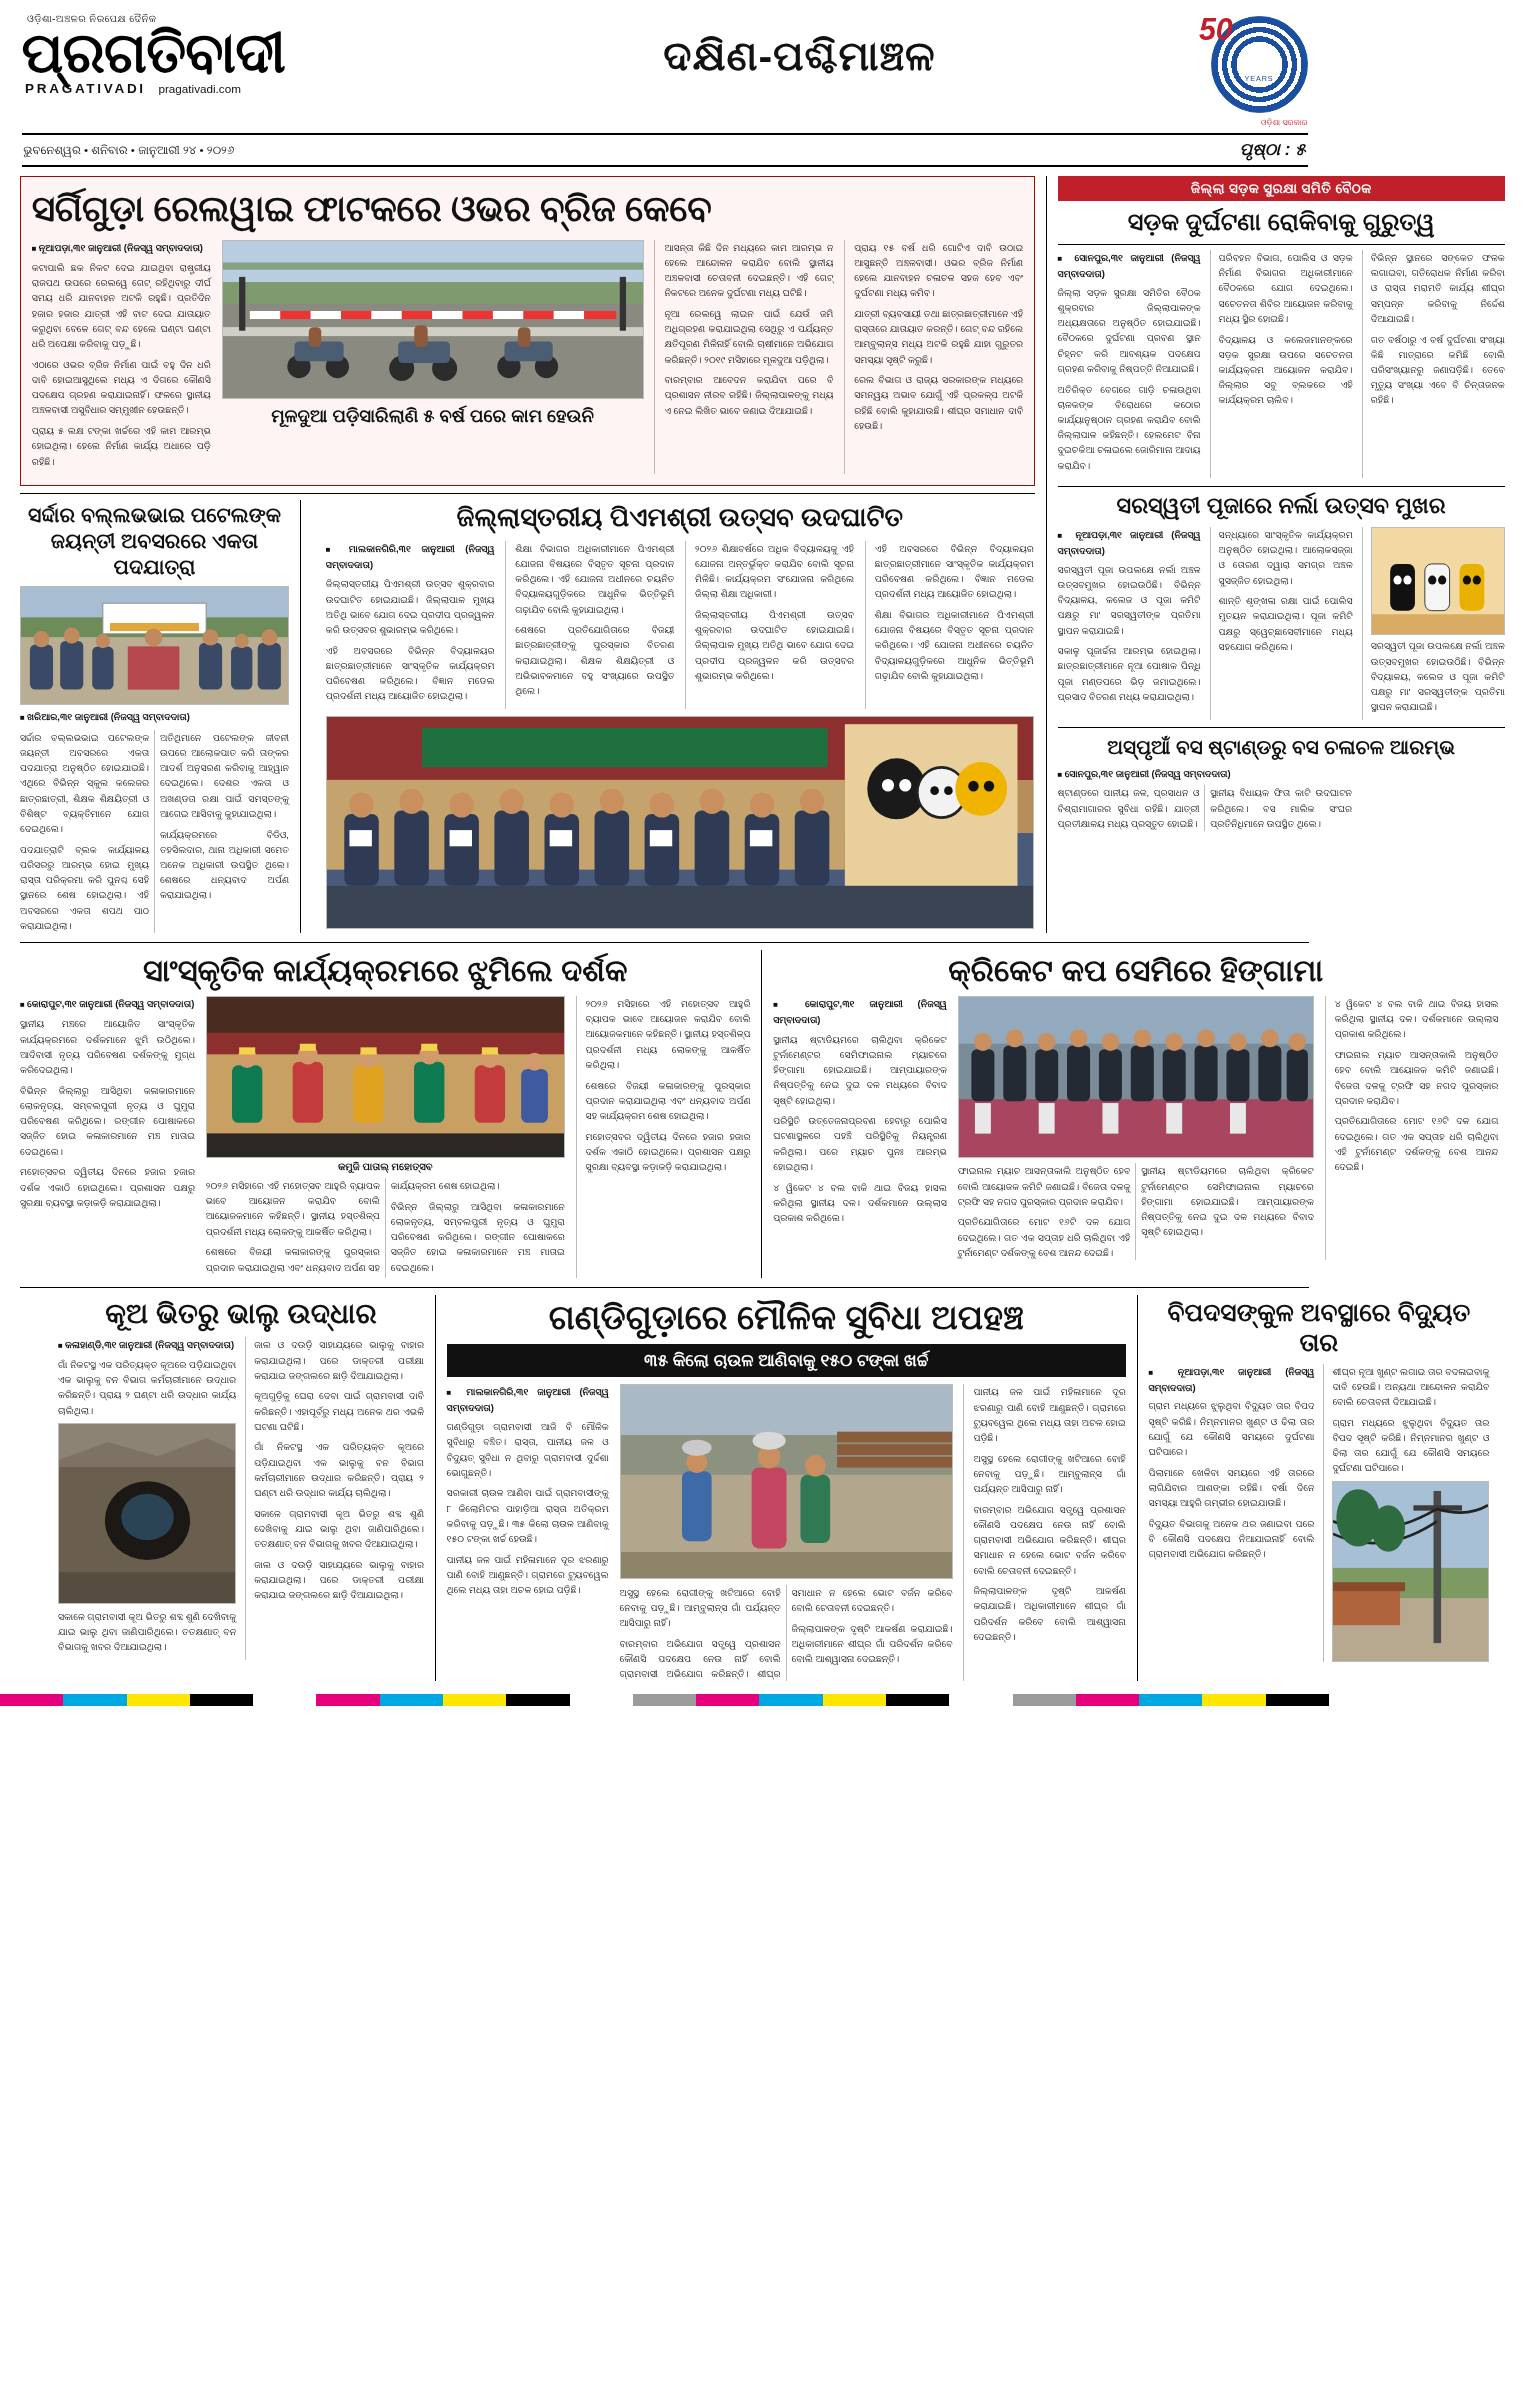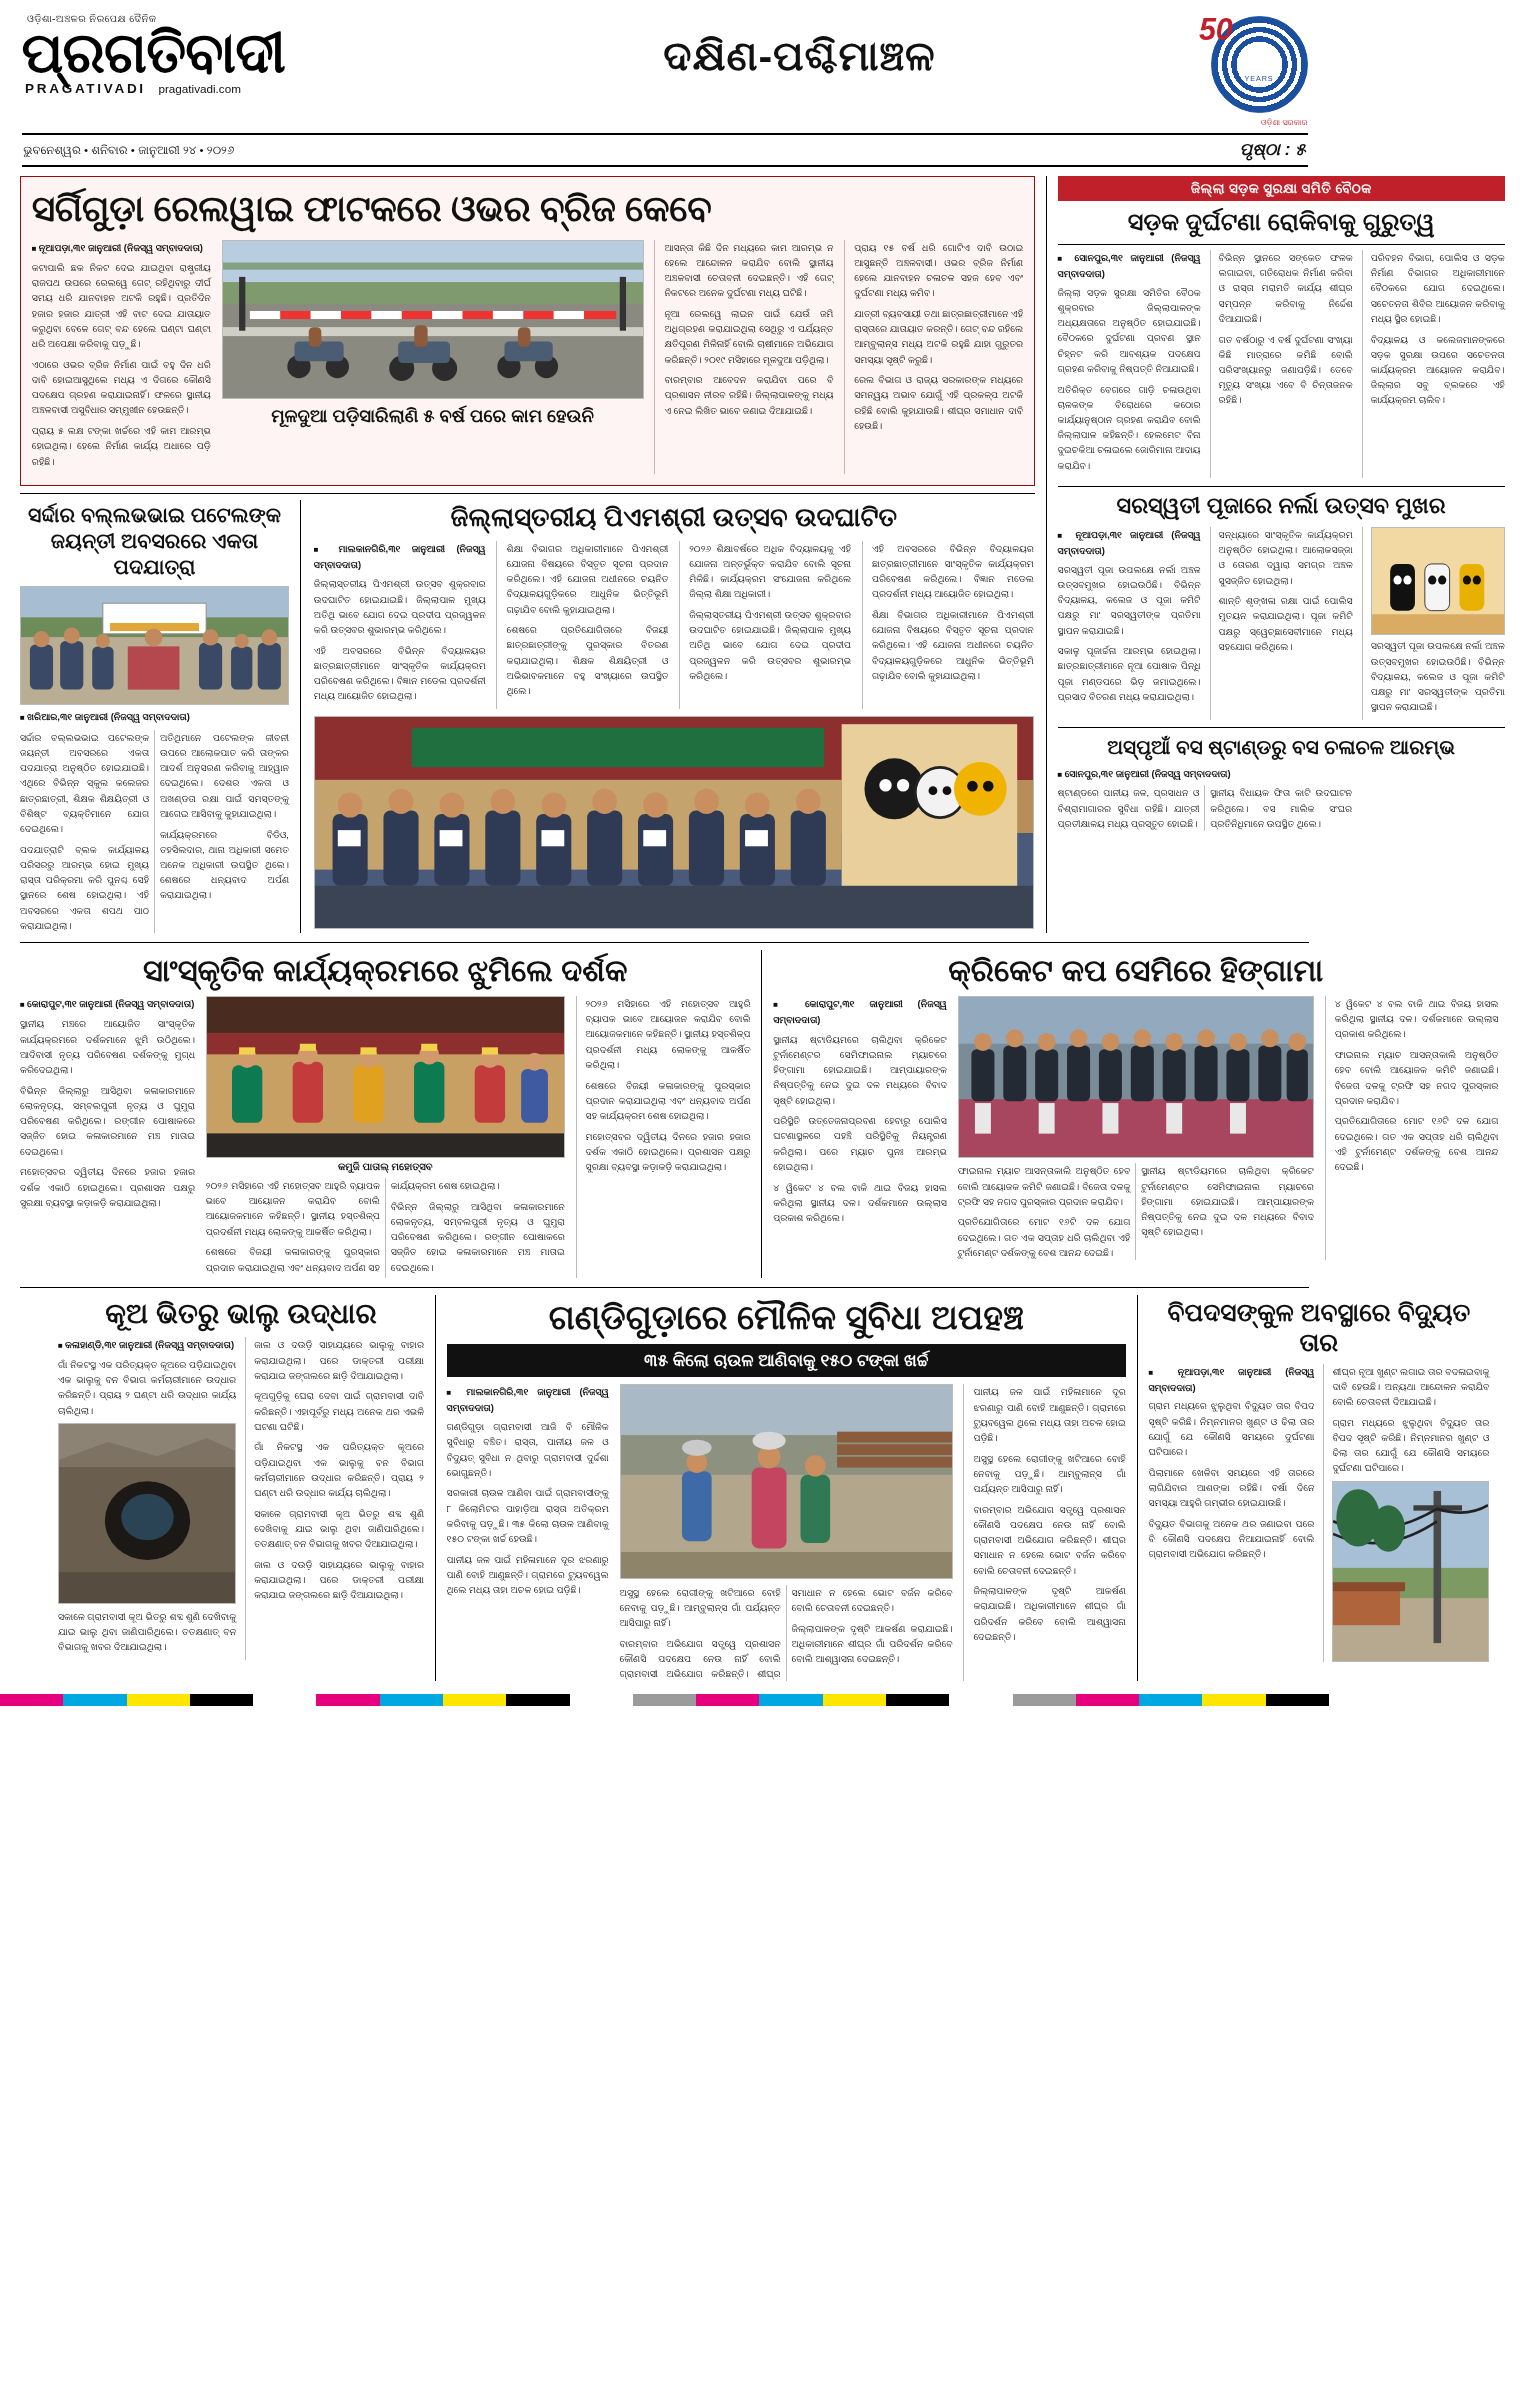--- a/index.html
+++ b/index.html
@@ -221,21 +221,21 @@
             </div>
             <div class="txt dot" style="font-weight:bold;margin:4.5px 0;">ଖରିଆର,୩୧ ଜାନୁଆରୀ (ନିଜସ୍ୱ ସମ୍ବାଦଦାତା)</div>
             <div class="txt cols2">
               <p>ସର୍ଦ୍ଦାର ବଲ୍ଲଭଭାଇ ପଟେଲଙ୍କ ଜୟନ୍ତୀ ଅବସରରେ ଏକତା ପଦଯାତ୍ରା ଅନୁଷ୍ଠିତ ହୋଇଯାଇଛି। ଏଥିରେ ବିଭିନ୍ନ ସ୍କୁଲ କଲେଜର ଛାତ୍ରଛାତ୍ରୀ, ଶିକ୍ଷକ ଶିକ୍ଷୟିତ୍ରୀ ଓ ବିଶିଷ୍ଟ ବ୍ୟକ୍ତିମାନେ ଯୋଗ ଦେଇଥିଲେ।</p>
               <p>ପଦଯାତ୍ରାଟି ବ୍ଲକ କାର୍ଯ୍ୟାଳୟ ପରିସରରୁ ଆରମ୍ଭ ହୋଇ ମୁଖ୍ୟ ରାସ୍ତା ପରିକ୍ରମା କରି ପୁନଶ୍ଚ ସେହି ସ୍ଥାନରେ ଶେଷ ହୋଇଥିଲା। ଏହି ଅବସରରେ ଏକତା ଶପଥ ପାଠ କରାଯାଇଥିଲା।</p>
               <p>ଅତିଥିମାନେ ପଟେଲଙ୍କ ଜୀବନୀ ଉପରେ ଆଲୋକପାତ କରି ତାଙ୍କର ଆଦର୍ଶ ଅନୁସରଣ କରିବାକୁ ଆହ୍ୱାନ ଦେଇଥିଲେ। ଦେଶର ଏକତା ଓ ଅଖଣ୍ଡତା ରକ୍ଷା ପାଇଁ ସମସ୍ତଙ୍କୁ ଆଗେଇ ଆସିବାକୁ କୁହାଯାଇଥିଲା।</p>
               <p>କାର୍ଯ୍ୟକ୍ରମରେ ବିଡିଓ, ତହସିଲଦାର, ଥାନା ଅଧିକାରୀ ସମେତ ଅନେକ ଅଧିକାରୀ ଉପସ୍ଥିତ ଥିଲେ। ଶେଷରେ ଧନ୍ୟବାଦ ଅର୍ପଣ କରାଯାଇଥିଲା।</p>
             </div>
           </div>
 
-          <div class="col sep-v" style="width:734px;padding-left:13px;">
+          <div class="col sep-v" style="width:734px;padding-left:25px;">
             <h2 class="hl">ଜିଲ୍ଲାସ୍ତରୀୟ ପିଏମଶ୍ରୀ ଉତ୍ସବ ଉଦଘାଟିତ</h2>
             <div class="row" style="gap:10.8px;">
               <div class="col" style="width:172px;">
                 <div class="txt dot" style="font-weight:bold;margin-bottom:4.5px;">ମାଲକାନଗିରି,୩୧ ଜାନୁଆରୀ (ନିଜସ୍ୱ ସମ୍ବାଦଦାତା)</div>
                 <div class="txt">
                   <p>ଜିଲ୍ଲାସ୍ତରୀୟ ପିଏମଶ୍ରୀ ଉତ୍ସବ ଶୁକ୍ରବାର ଉଦଘାଟିତ ହୋଇଯାଇଛି। ଜିଲ୍ଲାପାଳ ମୁଖ୍ୟ ଅତିଥି ଭାବେ ଯୋଗ ଦେଇ ପ୍ରଦୀପ ପ୍ରଜ୍ୱଳନ କରି ଉତ୍ସବର ଶୁଭାରମ୍ଭ କରିଥିଲେ।</p>
                   <p>ଏହି ଅବସରରେ ବିଭିନ୍ନ ବିଦ୍ୟାଳୟର ଛାତ୍ରଛାତ୍ରୀମାନେ ସାଂସ୍କୃତିକ କାର୍ଯ୍ୟକ୍ରମ ପରିବେଷଣ କରିଥିଲେ। ବିଜ୍ଞାନ ମଡେଲ ପ୍ରଦର୍ଶନୀ ମଧ୍ୟ ଆୟୋଜିତ ହୋଇଥିଲା।</p>
                 </div>
               </div>
               <div class="col" style="width:172px;border-left:0.9px solid #bbb;padding-left:9px;">
@@ -321,28 +321,28 @@
         <div class="row" style="gap:9px;">
           <div class="col" style="width:144px;">
             <div class="txt dot" style="font-weight:bold;margin-bottom:3.6px;">ସୋନପୁର,୩୧ ଜାନୁଆରୀ (ନିଜସ୍ୱ ସମ୍ବାଦଦାତା)</div>
             <div class="txt">
               <p>ଜିଲ୍ଲା ସଡ଼କ ସୁରକ୍ଷା ସମିତିର ବୈଠକ ଶୁକ୍ରବାର ଜିଲ୍ଲାପାଳଙ୍କ ଅଧ୍ୟକ୍ଷତାରେ ଅନୁଷ୍ଠିତ ହୋଇଯାଇଛି। ବୈଠକରେ ଦୁର୍ଘଟଣା ପ୍ରବଣ ସ୍ଥାନ ଚିହ୍ନଟ କରି ଆବଶ୍ୟକ ପଦକ୍ଷେପ ଗ୍ରହଣ କରିବାକୁ ନିଷ୍ପତ୍ତି ନିଆଯାଇଛି।</p>
               <p>ଅତିରିକ୍ତ ବେଗରେ ଗାଡ଼ି ଚଳାଉଥିବା ଚାଳକଙ୍କ ବିରୋଧରେ କଠୋର କାର୍ଯ୍ୟାନୁଷ୍ଠାନ ଗ୍ରହଣ କରାଯିବ ବୋଲି ଜିଲ୍ଲାପାଳ କହିଛନ୍ତି। ହେଲମେଟ ବିନା ଦୁଇଚକିଆ ଚଳାଇଲେ ଜୋରିମାନା ଆଦାୟ କରାଯିବ।</p>
             </div>
           </div>
           <div class="col" style="width:144px;border-left:0.9px solid #bbb;padding-left:8px;">
             <div class="txt">
+              <p>ପରିବହନ ବିଭାଗ, ପୋଲିସ ଓ ସଡ଼କ ନିର୍ମାଣ ବିଭାଗର ଅଧିକାରୀମାନେ ବୈଠକରେ ଯୋଗ ଦେଇଥିଲେ। ସଚେତନତା ଶିବିର ଆୟୋଜନ କରିବାକୁ ମଧ୍ୟ ସ୍ଥିର ହୋଇଛି।</p>
+              <p>ବିଦ୍ୟାଳୟ ଓ କଲେଜମାନଙ୍କରେ ସଡ଼କ ସୁରକ୍ଷା ଉପରେ ସଚେତନତା କାର୍ଯ୍ୟକ୍ରମ ଆୟୋଜନ କରାଯିବ। ଜିଲ୍ଲାର ସବୁ ବ୍ଲକରେ ଏହି କାର୍ଯ୍ୟକ୍ରମ ଚାଲିବ।</p>
+            </div>
+          </div>
+          <div class="col" style="width:144px;border-left:0.9px solid #bbb;padding-left:8px;">
+            <div class="txt">
               <p>ବିଭିନ୍ନ ସ୍ଥାନରେ ସଙ୍କେତ ଫଳକ ଲଗାଇବା, ଗତିରୋଧକ ନିର୍ମାଣ କରିବା ଓ ରାସ୍ତା ମରାମତି କାର୍ଯ୍ୟ ଶୀଘ୍ର ସମ୍ପନ୍ନ କରିବାକୁ ନିର୍ଦ୍ଦେଶ ଦିଆଯାଇଛି।</p>
               <p>ଗତ ବର୍ଷଠାରୁ ଏ ବର୍ଷ ଦୁର୍ଘଟଣା ସଂଖ୍ୟା କିଛି ମାତ୍ରାରେ କମିଛି ବୋଲି ପରିସଂଖ୍ୟାନରୁ ଜଣାପଡ଼ିଛି। ତେବେ ମୃତ୍ୟୁ ସଂଖ୍ୟା ଏବେ ବି ଚିନ୍ତାଜନକ ରହିଛି।</p>
-            </div>
-          </div>
-          <div class="col" style="width:144px;border-left:0.9px solid #bbb;padding-left:8px;">
-            <div class="txt">
-              <p>ପରିବହନ ବିଭାଗ, ପୋଲିସ ଓ ସଡ଼କ ନିର୍ମାଣ ବିଭାଗର ଅଧିକାରୀମାନେ ବୈଠକରେ ଯୋଗ ଦେଇଥିଲେ। ସଚେତନତା ଶିବିର ଆୟୋଜନ କରିବାକୁ ମଧ୍ୟ ସ୍ଥିର ହୋଇଛି।</p>
-              <p>ବିଦ୍ୟାଳୟ ଓ କଲେଜମାନଙ୍କରେ ସଡ଼କ ସୁରକ୍ଷା ଉପରେ ସଚେତନତା କାର୍ଯ୍ୟକ୍ରମ ଆୟୋଜନ କରାଯିବ। ଜିଲ୍ଲାର ସବୁ ବ୍ଲକରେ ଏହି କାର୍ଯ୍ୟକ୍ରମ ଚାଲିବ।</p>
             </div>
           </div>
         </div>
 
         <div class="hr-thin"></div>
 
         <h2 class="hl" style="font-size:22.4px;">ସରସ୍ୱତୀ ପୂଜାରେ ନର୍ଲା ଉତ୍ସବ ମୁଖର</h2>
         <div class="row" style="gap:9px;">
           <div class="col" style="width:144px;">
             <div class="txt dot" style="font-weight:bold;margin-bottom:3.6px;">ନୂଆପଡ଼ା,୩୧ ଜାନୁଆରୀ (ନିଜସ୍ୱ ସମ୍ବାଦଦାତା)</div>

